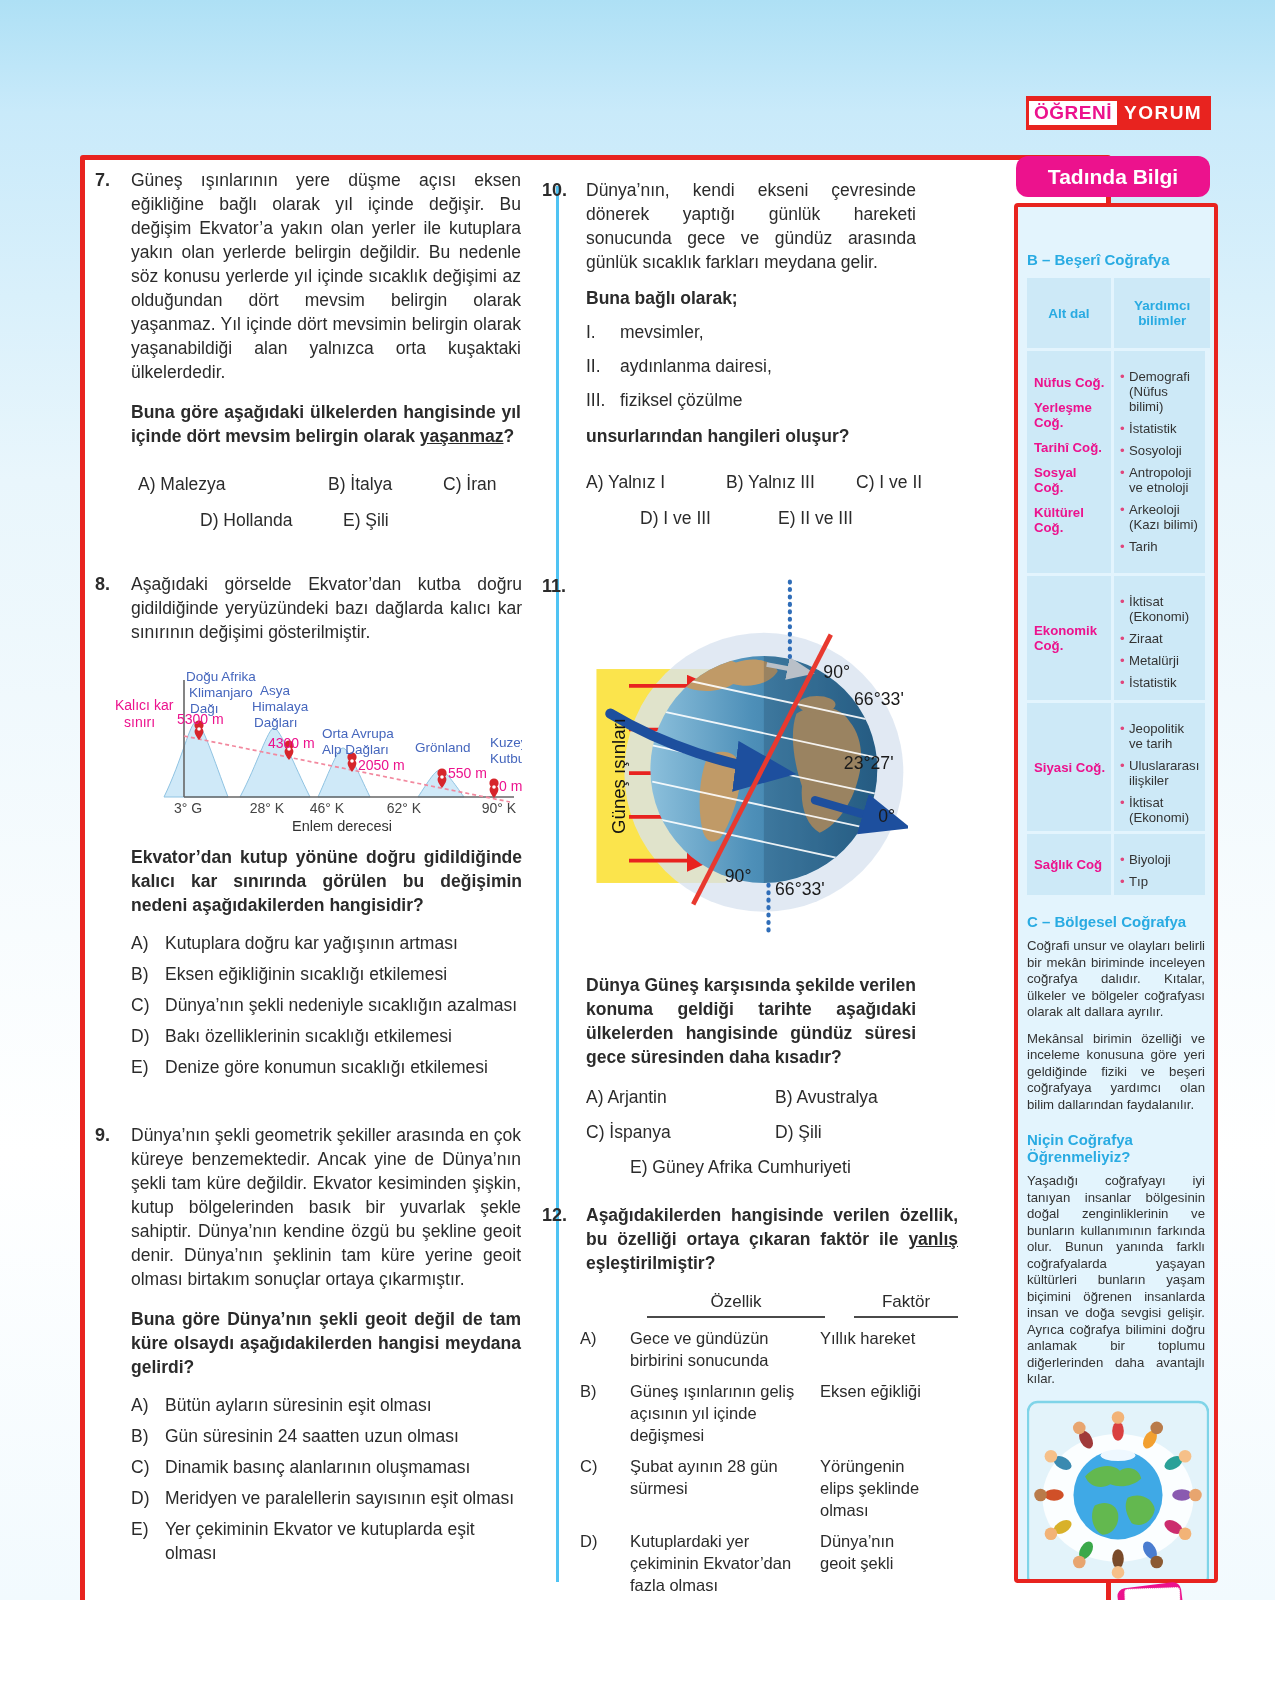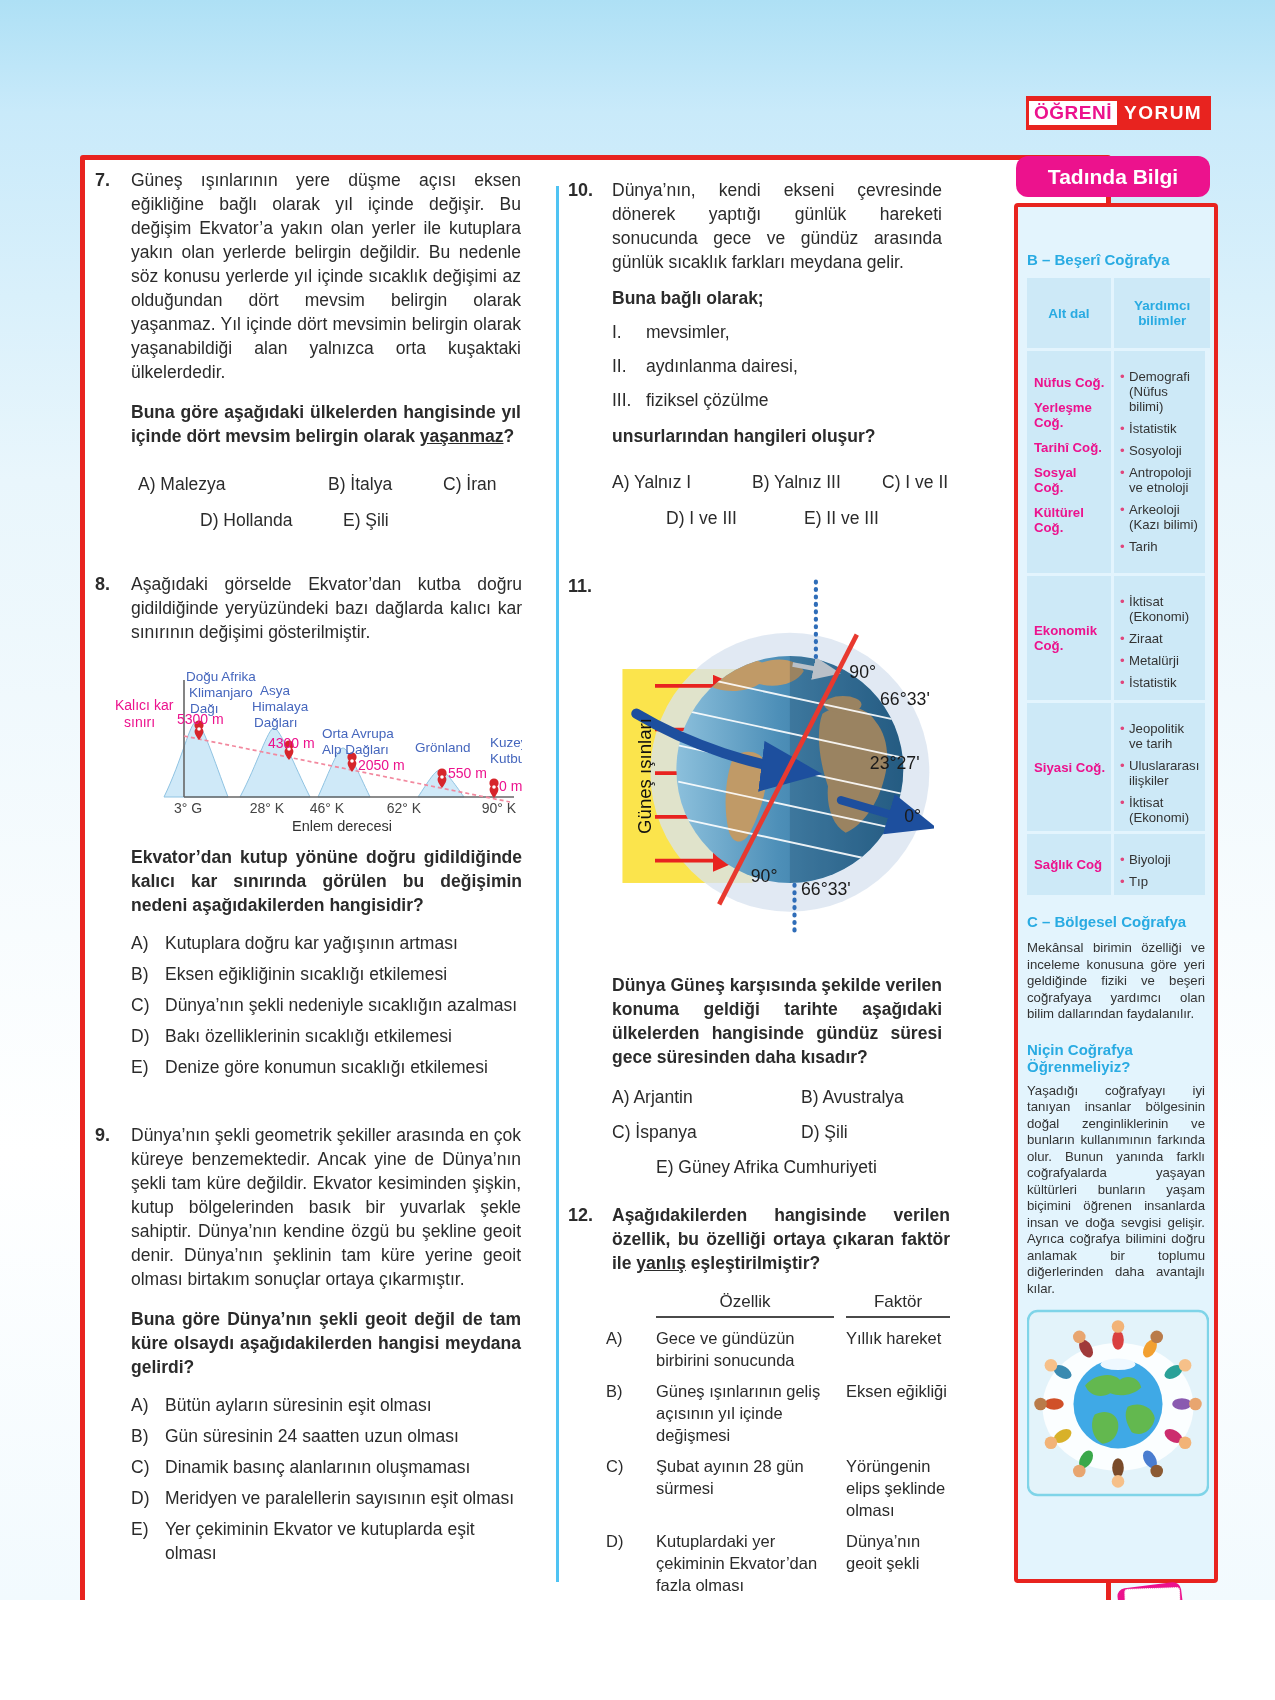--- a/index.html
+++ b/index.html
@@ -11,40 +11,40 @@
   .logo{position:absolute;left:1026px;top:96px;height:34px;display:flex;align-items:center;
         background:#e8231f;padding:3px 9px 3px 3px;box-sizing:border-box;}
   .logo-left{background:#fff;color:#ec128d;font-weight:bold;font-size:19px;padding:1px 5px;letter-spacing:.5px;}
   .logo-right{color:#fff;font-weight:bold;font-size:19px;margin-left:7px;letter-spacing:1.5px;}
 
   
   .frame{position:absolute;left:80px;top:155px;width:1031px;height:1458px;background:#fff;
          border:5px solid #e8231f;border-radius:3px;box-sizing:border-box;}
   .divider{position:absolute;left:556px;top:186px;width:3px;height:1396px;background:#4fc3f3;}
   .col-left{position:absolute;left:95px;top:168px;width:426px;}
-  .col-mid{position:absolute;left:568px;top:178px;width:374px;}
+  .col-mid{position:absolute;left:542px;top:178px;width:374px;}
 
   .q{display:flex;}
   .qnum{font-weight:bold;font-size:18px;width:36px;flex:none;line-height:24px;}
   .qnum-w{width:44px;}
   .qbody{flex:1;font-size:17.5px;line-height:24px;}
   .para{text-align:justify;}
   .stem{font-weight:bold;text-align:justify;margin-top:16px;}
   .u{text-decoration:underline;}
   .optrow{position:relative;height:24px;}
   .optrow span{position:absolute;white-space:nowrap;top:0;}
   .vopts{margin-top:14px;}
   .vopt{display:flex;margin-top:7px;}
   .vopt .ol{width:34px;flex:none;}
   .ritem{display:flex;margin-top:10px;}
   .ritem .rn{width:34px;flex:none;}
 
   
   .ttable{margin-left:-6px;margin-top:16px;font-size:16.5px;line-height:22px;}
-  .thead{display:flex;font-size:17px;}
+  .thead{display:flex;font-size:17px;gap:17px;}
   .thead .sp{width:50px;flex:none;}
   .thead .hc1{width:178px;flex:none;text-align:center;border-bottom:2px solid #4a4a4a;padding-bottom:3px;}
   .thead .hc2{width:104px;flex:none;margin-left:12px;text-align:center;border-bottom:2px solid #4a4a4a;padding-bottom:3px;}
   .trow{display:flex;margin-top:9px;}
   .trow .tl{width:50px;flex:none;}
   .trow .tc1{width:178px;flex:none;}
   .trow .tc2{width:104px;flex:none;margin-left:12px;}
 
   
   .sidebar{position:absolute;left:1014px;top:203px;width:204px;height:1380px;background:#e3f4fd;
@@ -435,20 +435,21 @@
           <div>Sağlık Coğ</div>
         </div>
         <div class="sb-cell sb-rcell">
           <div class="bi">Biyoloji</div>
           <div class="bi">Tıp</div>
         </div>
       </div>
     </div>
 
     <div class="sb-h" style="margin-top:18px">C – Bölgesel Coğrafya</div>
+    <div class="sb-p">Coğrafi unsur ve olayları belirli bir mekân biriminde inceleyen coğrafya dalıdır. Kıtalar, ülkeler ve bölgeler coğrafyası olarak alt dallara ayrılır.</div>
     <div class="sb-p" style="margin-top:10px">Mekânsal birimin özelliği ve inceleme konusuna göre yeri geldiğinde fiziki ve beşeri coğrafyaya yardımcı olan bilim dallarından faydalanılır.</div>
 
     <div class="sb-h" style="margin-top:18px">Niçin Coğrafya Öğrenmeliyiz?</div>
     <div class="sb-p">Yaşadığı coğrafyayı iyi tanıyan insanlar bölgesinin doğal zenginliklerinin ve bunların kullanımının farkında olur. Bunun yanında farklı coğrafyalarda yaşayan kültürleri bunların yaşam biçimini öğrenen insanlarda insan ve doğa sevgisi gelişir. Ayrıca coğrafya bilimini doğru anlamak bir toplumu diğerlerinden daha avantajlı kılar.</div>
 
     
     <svg class="illus" width="182" height="188" viewBox="0 0 188 192">
       <rect x="1" y="1" width="186" height="190" rx="10" fill="#e3f3fa" stroke="#7fd4e8" stroke-width="2.5"></rect>
       <ellipse cx="94" cy="100" rx="78" ry="66" fill="#ffffff" opacity="0.85"></ellipse>
       <circle cx="94" cy="97" r="46" fill="#3fa9e6"></circle>

